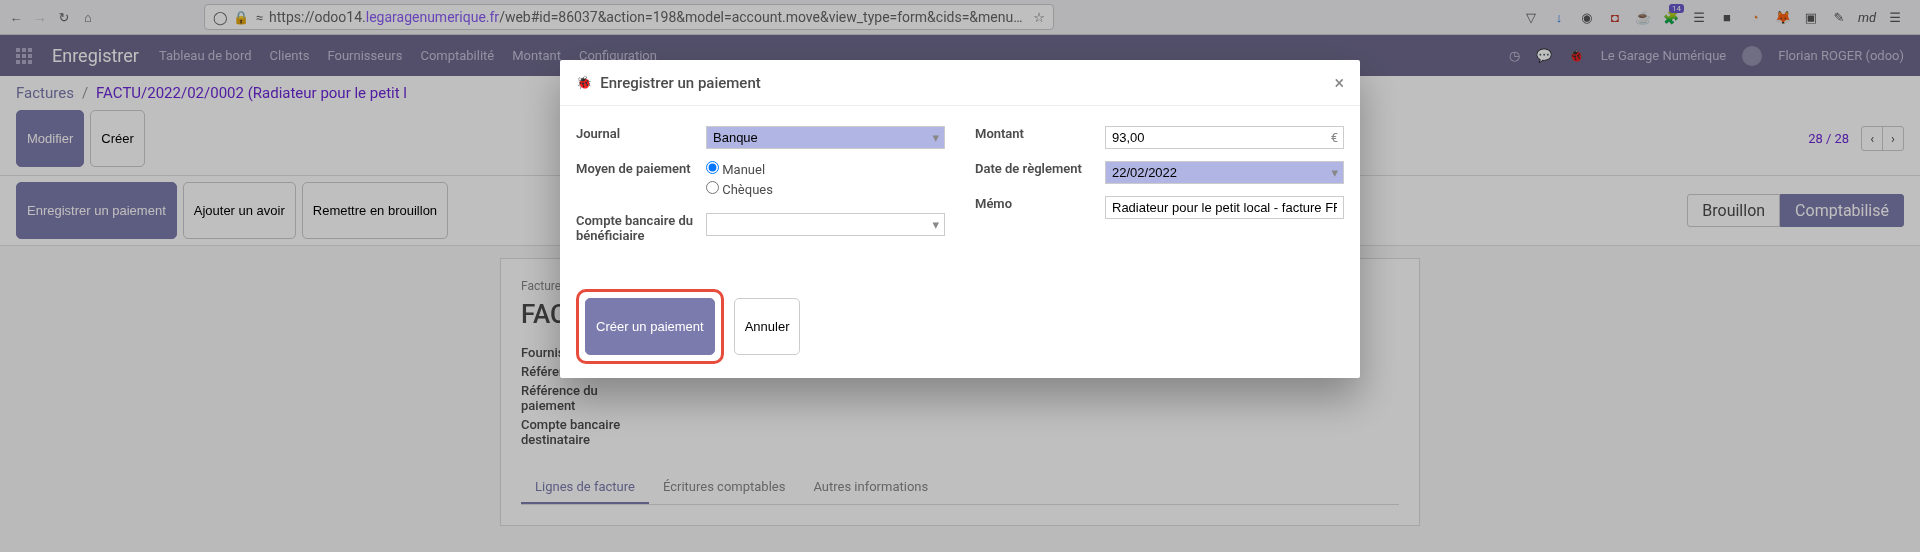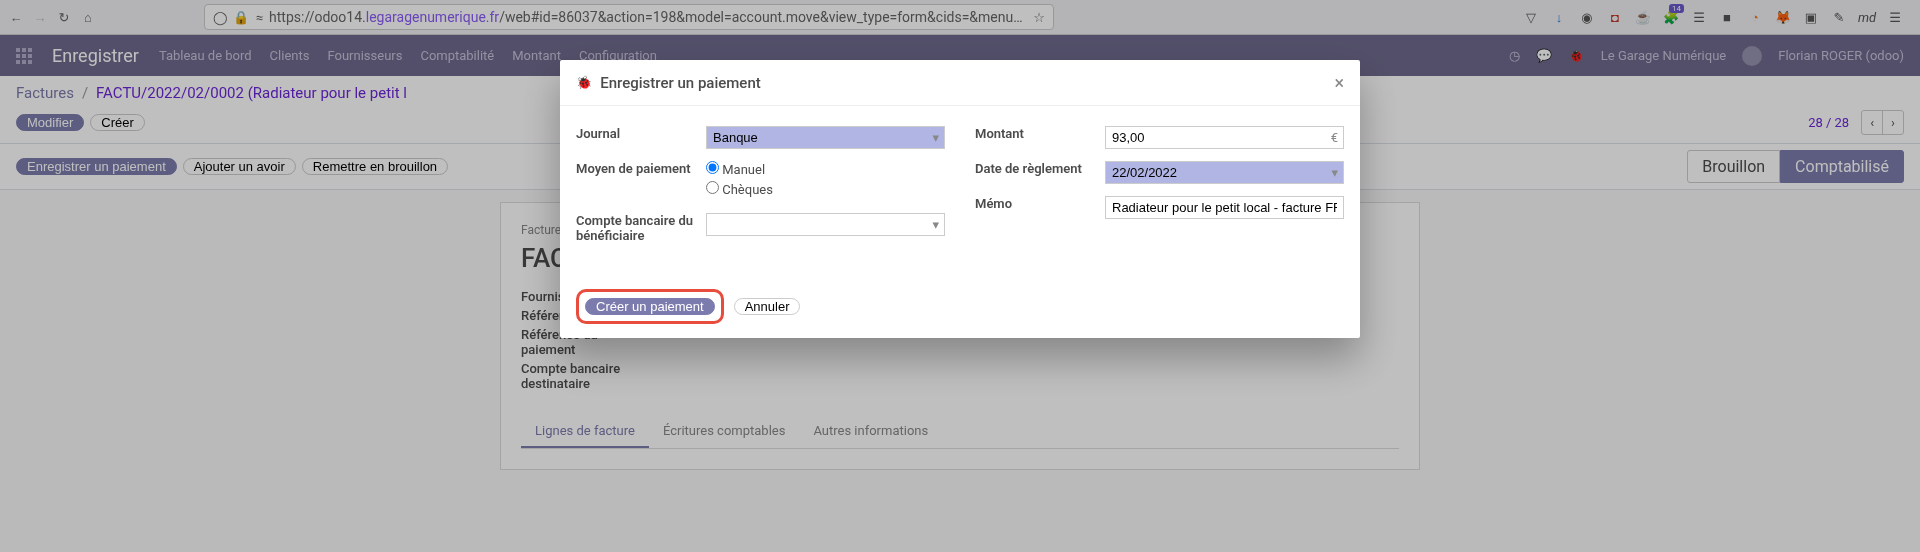--- a/index.html
+++ b/index.html
@@ -34,21 +34,21 @@
     
     
     .control-panel { background: #fff; border-bottom: 1px solid #dee2e6; padding: 8px 16px; }
     .breadcrumb { display: flex; align-items: center; gap: 8px; color: #666; font-size: 15px; margin-bottom: 8px; }
     .breadcrumb a { color: #7c7bad; text-decoration: none; }
     .breadcrumb .sep { color: #999; }
     .breadcrumb .current { color: #6d28d9; }
     .cp-row { display: flex; align-items: center; justify-content: space-between; }
     .cp-left { display: flex; gap: 6px; }
     .cp-right { display: flex; align-items: center; gap: 12px; }
-    .btn { padding: 0 10px; border: 1px solid #ccc; background: #fff; border-radius: 10px; cursor: pointer; font-size: 13px; }
+    .btn { padding: 20px 10px; border: 1px solid #ccc; background: #fff; border-radius: 5px; cursor: pointer; font-size: 13px; }
     .btn-primary { background: #7c7bad; border-color: #7c7bad; color: #fff; }
     .pager { color: #6d28d9; margin-left: 20px; }
     .pager-arrows { display: flex; border: 1px solid #ccc; border-radius: 3px; }
     .pager-arrow { padding: 4px 8px; }
     .pager-arrow:first-child { border-right: 1px solid #ccc; }
     
     
     .status-bar { background: #fff; border-bottom: 1px solid #dee2e6; padding: 6px 16px; display: flex; align-items: center; justify-content: space-between; }
     .status-actions { display: flex; gap: 6px; }
     .status-buttons { display: flex; }

